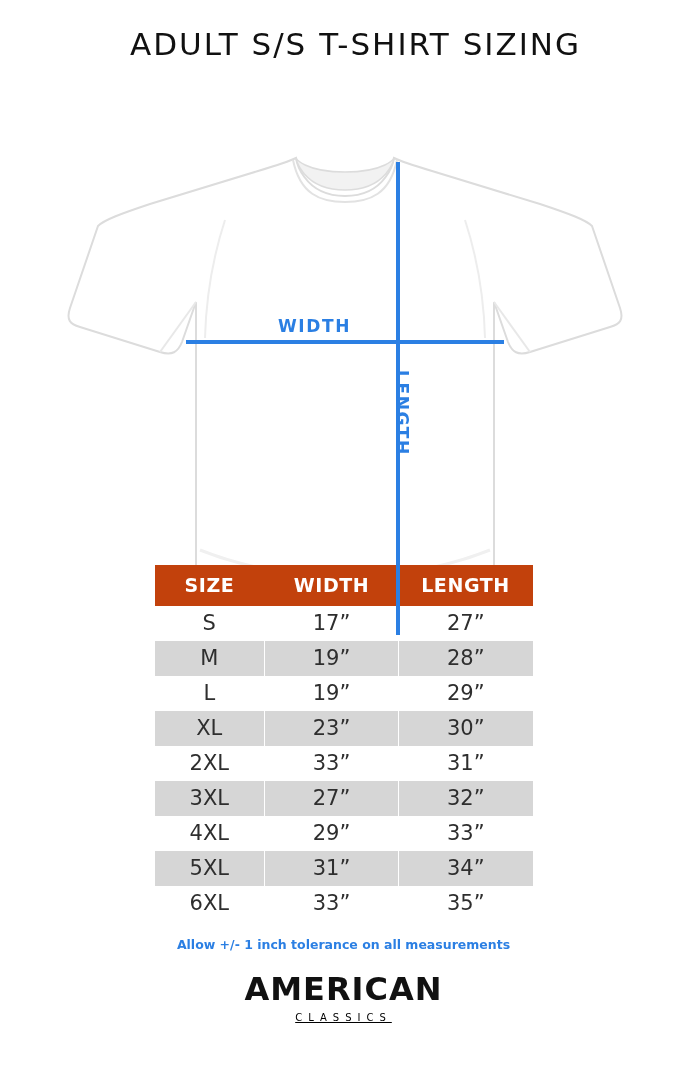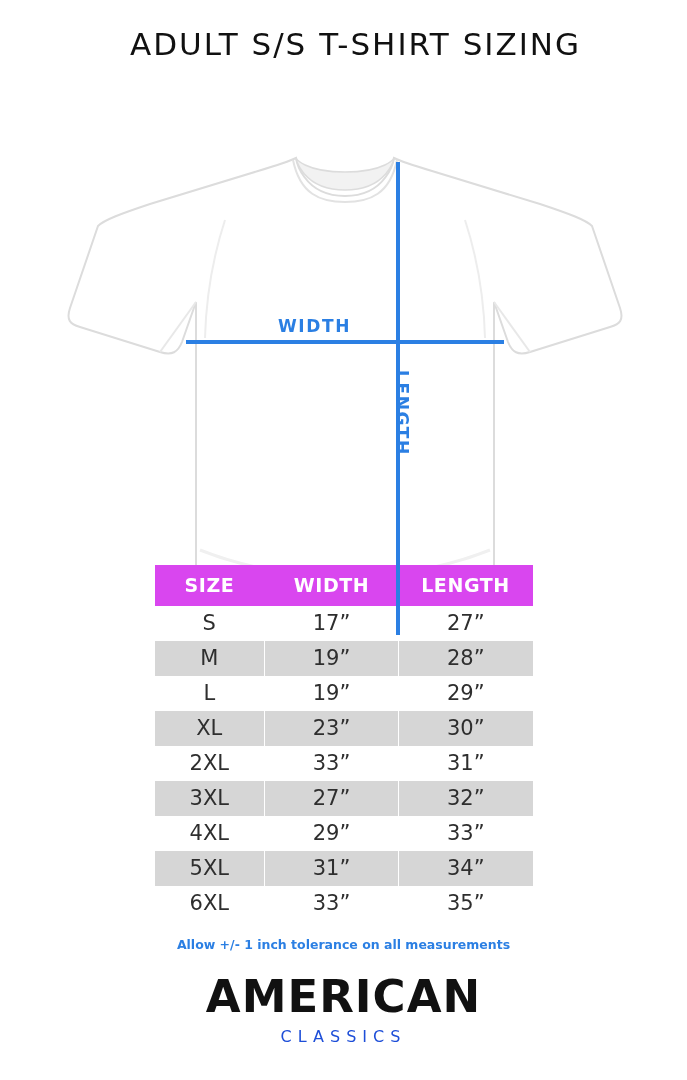--- a/index.html
+++ b/index.html
@@ -85,21 +85,21 @@
   .table-wrap {
     width: 378px;
     margin: 0 auto;
   }
   table.size-table {
     width: 378px;
     border-collapse: collapse;
     table-layout: fixed;
   }
   table.size-table th {
-    background: #d946ef;
+    background: #c2410c;
     color: #ffffff;
     font-size: 19px;
     font-weight: 700;
     letter-spacing: 0.6px;
     padding: 9px 0 10px 0;
     text-align: center;
     font-family: "DejaVu Sans", sans-serif;
   }
   table.size-table th.col-size { width: 110px; }
   table.size-table th.col-width { width: 134px; }
@@ -126,32 +126,33 @@
     margin-top: 16px;
     font-family: "DejaVu Sans", sans-serif;
   }
 
   
   .brand {
     text-align: center;
     margin-top: 18px;
   }
   .brand-main {
-    font-size: 45px;
+    font-size: 32px;
     font-weight: 700;
     letter-spacing: 1px;
     color: #111111;
     font-family: "DejaVu Sans", sans-serif;
   }
   .brand-sub {
-    font-size: 16px;
+    font-size: 10px;
     letter-spacing: 6px;
-    color: #1d4ed8;
+    color: #000000;
     margin-top: 4px;
     font-family: "DejaVu Sans", sans-serif;
+    text-decoration: underline;
   }
 </style>
 </head>
 <body>
 
 <h1 class="title">ADULT S/S T-SHIRT SIZING</h1>
 
 <div class="shirt-area">
 
   <svg class="shirt-svg" width="687" height="495" viewBox="0 0 687 495">

